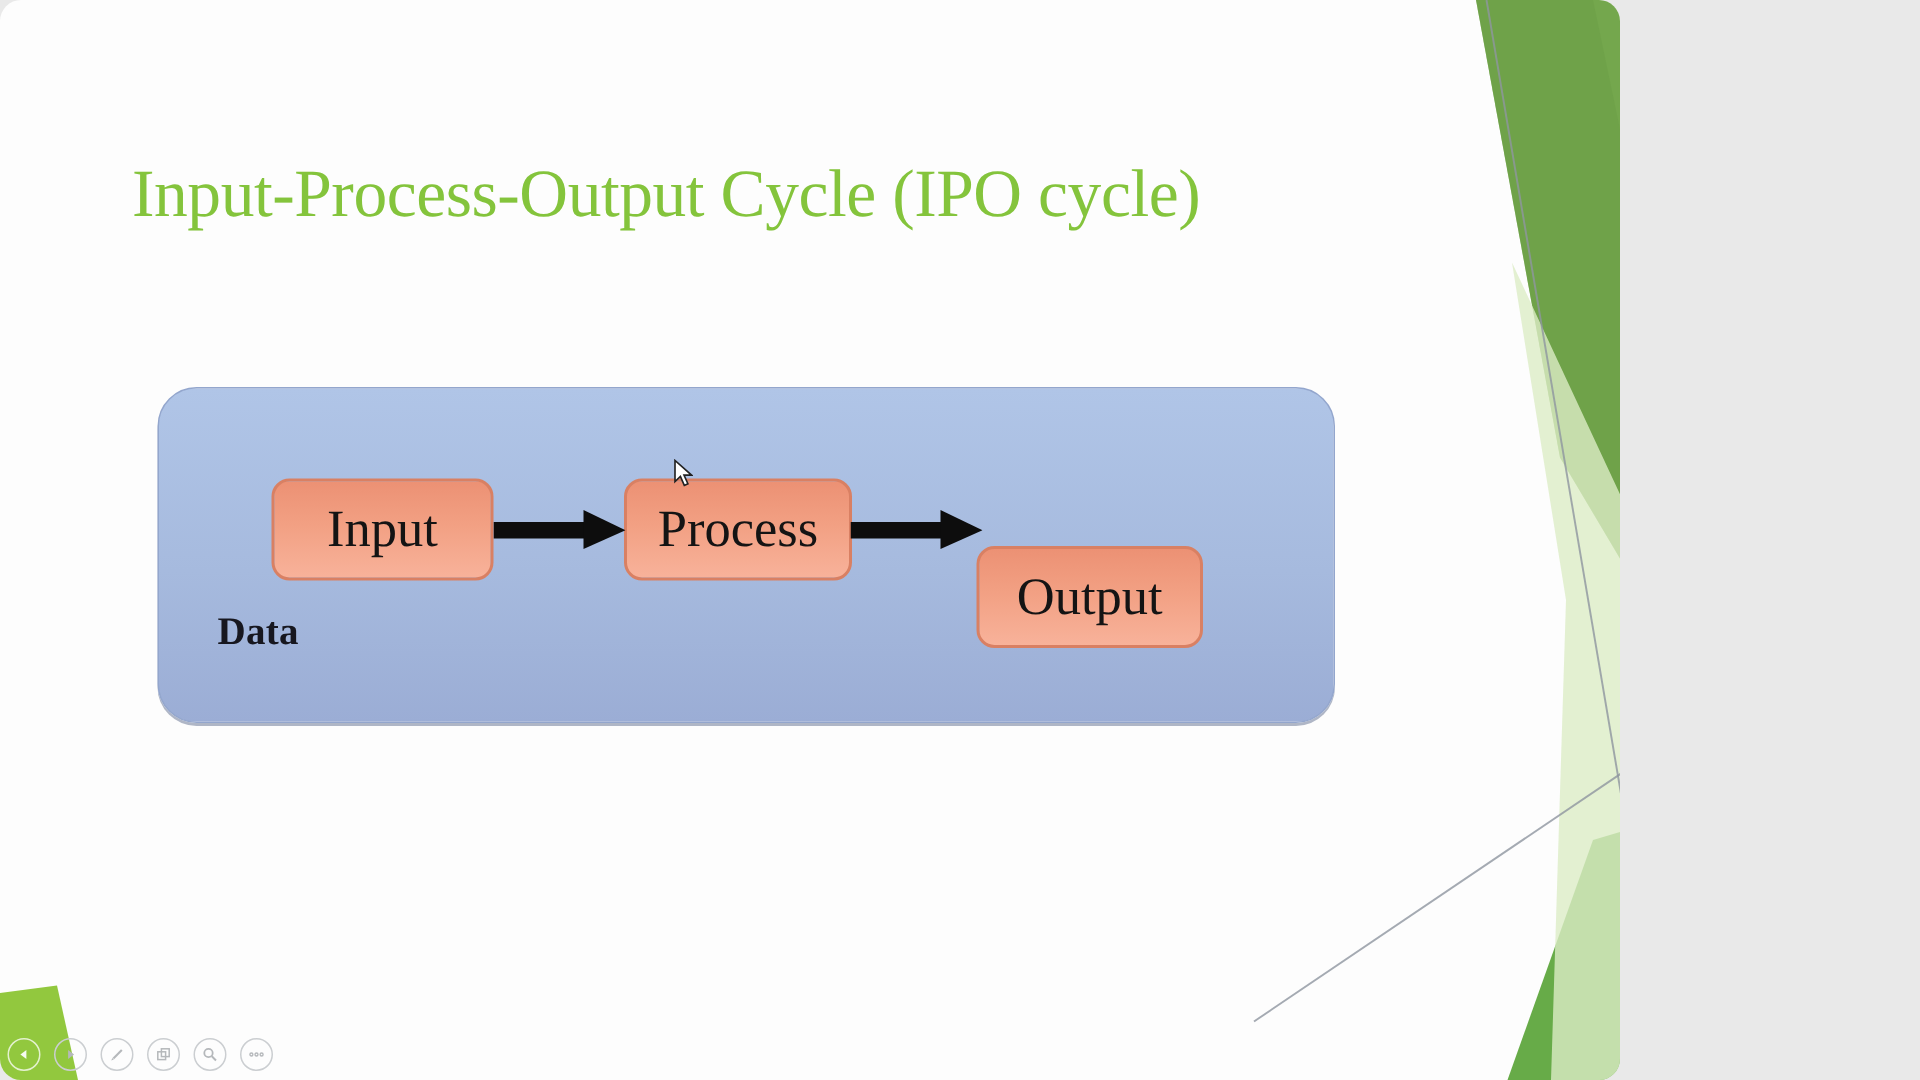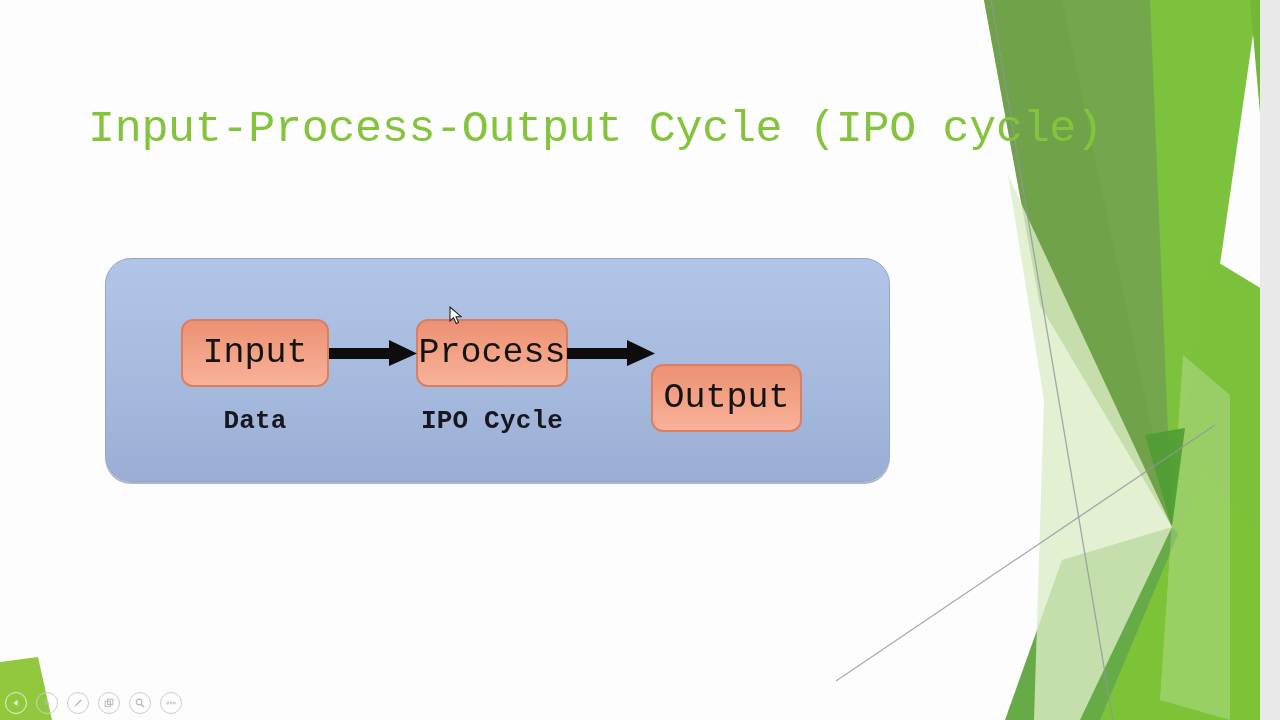--- a/index.html
+++ b/index.html
@@ -1,18 +1,18 @@
 <!DOCTYPE html>
 <html><head>
 <meta charset="utf-8">
 <style>
   html,body{margin:0;padding:0;background:#e9e9e9;}
   #stage{
-    position:relative;width:1260px;height:720px;overflow:hidden;
-    background:#fdfdfd;font-family:Liberation Mono, monospace;
+    position:relative;width:1080px;height:720px;overflow:hidden;
+    background:#fdfdfd;font-family:Liberation Serif, serif;border-radius:14px;
   }
   
   #deco-right,#deco-corner{position:absolute;top:0;left:0;pointer-events:none;}
   
   #slide-title{
     position:absolute;left:88px;top:106px;width:900px;
     font-size:45px;line-height:1.05;font-weight:400;
     color:#84c43c;letter-spacing:-0.3px;white-space:nowrap;
   }
   
@@ -30,21 +30,21 @@
     border:2px solid #d98063;
     box-sizing:border-box;
     display:flex;align-items:center;justify-content:center;
     font-size:35px;color:#141414;
   }
   #box-input{left:75px;width:148px;}
   #box-process{left:310px;width:152px;}
   #box-output{left:545px;width:151px;margin-top:45px;}
   .ipo-caption{
     position:absolute;top:147px;height:32px;width:220px;
-    text-align:center;font-size:26px;font-weight:700;color:#17171f;
+    font-size:26px;font-weight:700;color:#17171f;
     letter-spacing:0.2px;
   }
   #caption-data{left:39px;}
   #caption-ipo{left:276px;}
   #caption-info{left:510px;}
   .ipo-arrow{position:absolute;top:80px;width:88px;height:28px;}
   #arrow-1{left:223px;}
   #arrow-2{left:461px;}
   
   #mouse-cursor{position:absolute;left:449px;top:306px;}
@@ -96,21 +96,20 @@
     <svg class="ipo-arrow" id="arrow-1" viewBox="0 0 88 28">
       <rect x="0" y="9" width="64" height="11" fill="#0d0d0d"></rect>
       <polygon points="60,1 88,14.5 60,27" fill="#0d0d0d"></polygon>
     </svg>
     <svg class="ipo-arrow" id="arrow-2" viewBox="0 0 88 28">
       <rect x="0" y="9" width="64" height="11" fill="#0d0d0d"></rect>
       <polygon points="60,1 88,14.5 60,27" fill="#0d0d0d"></polygon>
     </svg>
 
     <div class="ipo-caption" id="caption-data">Data</div>
-    <div class="ipo-caption" id="caption-ipo">IPO Cycle</div>
   </div>
 
   <svg id="mouse-cursor" width="13" height="19" viewBox="0 0 13 19">
     <path d="M1,1 L1,15 L4.6,11.6 L7.2,17.6 L9.6,16.5 L7,10.7 L12,10.7 Z" fill="#ffffff" stroke="#222222" stroke-width="1.1"></path>
   </svg>
 
   <div class="ctl on-green" style="left:5px;">
     <svg width="12" height="12" viewBox="0 0 12 12">
       <polygon points="7.6,3 3.6,6 7.6,9" fill="rgba(255,255,255,0.92)"></polygon>
     </svg>

